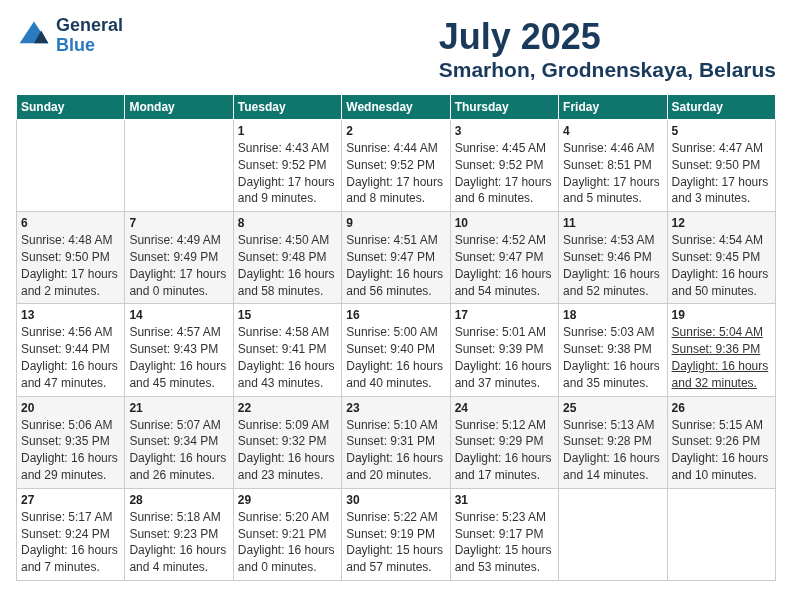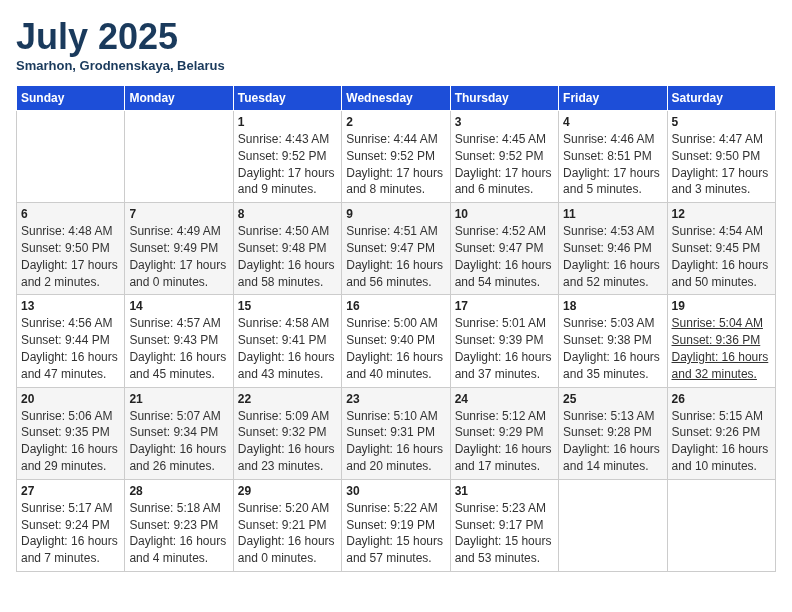--- a/index.html
+++ b/index.html
@@ -32,31 +32,31 @@
       width: 36px;
       height: 36px;
     }
     .title-block { }
     .month-title {
       font-size: 36px;
       font-weight: bold;
       color: #1a3a5c;
     }
     .location-title {
-      font-size: 13px;
+      font-size: 21px;
       color: #1a3a5c;
       font-weight: bold;
     }
     table {
       width: 100%;
       border-collapse: collapse;
       table-layout: fixed;
     }
     thead tr th {
-      background: #1d4ed8;
+      background: #0f766e;
       color: #fff;
       font-size: 12px;
       font-weight: bold;
       padding: 5px 4px;
       text-align: left;
       border: 1px solid #fff;
     }
     tbody tr td {
       border: 1px solid #ccc;
       vertical-align: top;
@@ -79,20 +79,34 @@
       font-size: 12px;
       line-height: 1.4;
       color: #333;
     }
     .empty { background: #fff !important; }
   </style>
 </head>
 <body>
 
 <div class="header">
+  <div class="logo">
+    <svg class="logo-icon" viewBox="0 0 40 40">
+      <polygon points="20,4 36,28 4,28" fill="#2a7abf"></polygon>
+      <polygon points="28,14 36,28 20,28" fill="#1a3a5c"></polygon>
+    </svg>
+    <div>
+      <div class="logo-text">
+        <span style="color:#1a3a5c;">General</span>
+      </div>
+      <div class="logo-text logo-blue">
+        <span>Blue</span>
+      </div>
+    </div>
+  </div>
   <div class="title-block">
     <div class="month-title">July 2025</div>
     <div class="location-title">Smarhon, Grodnenskaya, Belarus</div>
   </div>
 </div>
 
 <table>
   <thead>
     <tr id="header-row">
         <th>Sunday</th>

